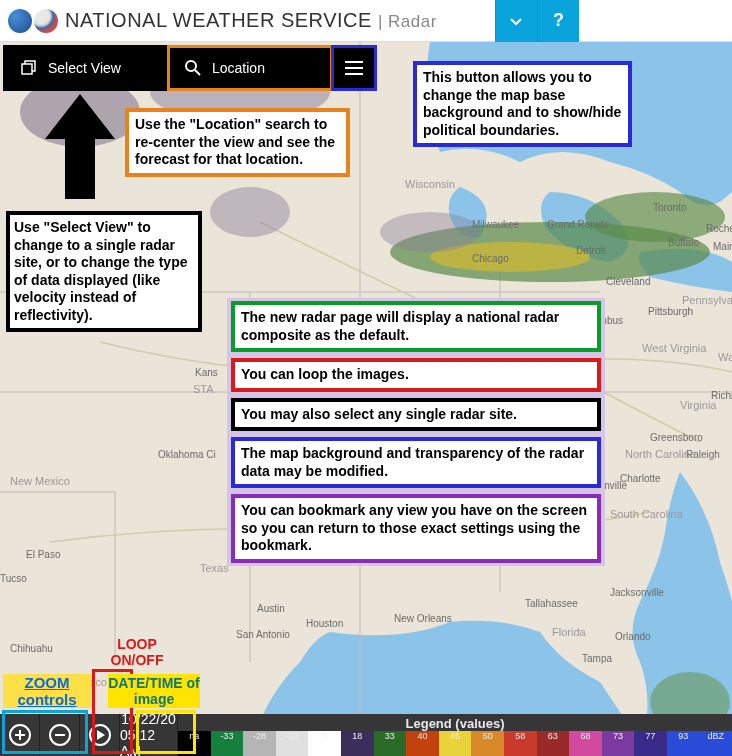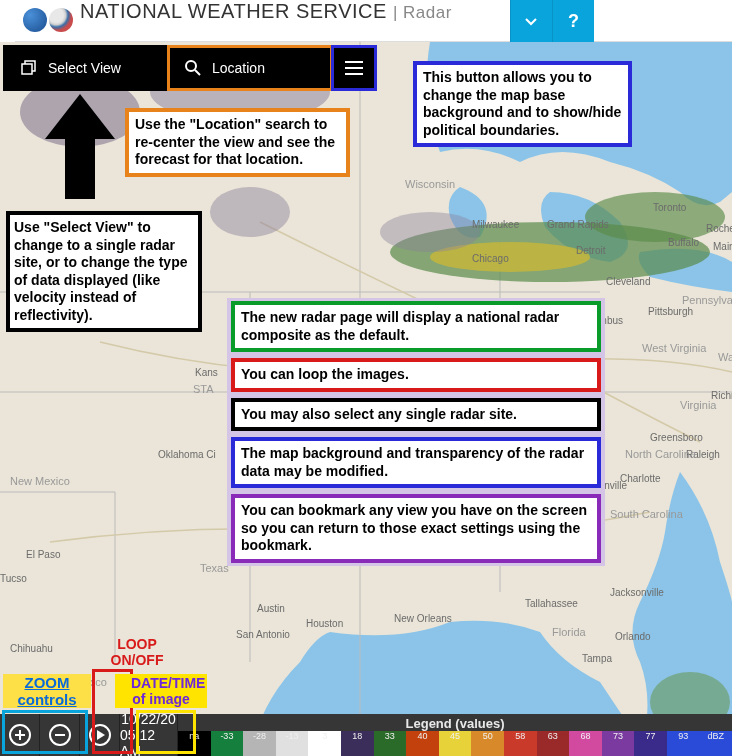--- a/index.html
+++ b/index.html
@@ -1,17 +1,17 @@
 <!DOCTYPE html>
 <html><head>
 <meta charset="utf-8">
 <style>
   * { box-sizing: border-box; margin: 0; padding: 0; }
   body { font-family: Arial, Helvetica, sans-serif; width: 732px; height: 756px; position: relative; overflow: hidden; }
-  .header { height: 42px; display: flex; align-items: flex-start; background: #fff; border-bottom: 1px solid #ddd; margin-left: 15px; }
+  .header { height: 42px; display: flex; align-items: center; background: #fff; border-bottom: 1px solid #ddd; }
   .logos { width: 65px; height: 40px; display: flex; align-items: center; justify-content: center; gap: 2px; }
   .logo { width: 24px; height: 24px; border-radius: 50%; }
   .logo1 { background: radial-gradient(circle at 30% 30%, #4a90d9, #1a4d8f); }
   .logo2 { background: radial-gradient(circle at 30% 30%, #e8e8e8 30%, #d0d0d0 40%, #3b6fa8 50%, #c94b4b 65%); }
   .title { font-size: 20px; font-weight: 400; color: #333; letter-spacing: 0.5px; }
   .title-sub { color: #888; font-size: 17px; font-weight: 300; }
   .top-btns { margin-left: 58px; display: flex; }
   .top-btn { width: 42px; height: 42px; background: #0aa4dd; color: #fff; display: flex; align-items: center; justify-content: center; font-size: 18px; font-weight: bold; border-left: 1px solid #0893c7; cursor: pointer; }
   .map { position: absolute; top: 42px; left: 0; right: 0; bottom: 0; background: #eae5d8; overflow: hidden; }
   .map-bg { position: absolute; inset: 0; }
@@ -190,21 +190,21 @@
     <div class="row">
         <div style="border:4px solid #2a2ad8;">The map background and transparency of the radar data may be modified.</div>
       </div>
     <div class="row">
         <div style="border:4px solid #8a2ab8;">You can bookmark any view you have on the screen so you can return to those exact settings using the bookmark.</div>
       </div>
   </div>
 
   <div class="anno" style="left:97px; bottom:88px; width:80px; text-align:center; color:#d81a1a; font-size:14px; line-height:1.1;">LOOP ON/OFF</div>
   <div class="anno" style="left:3px; bottom:48px; width:88px; text-align:center; color:#0a6ad8; font-size:15px; text-decoration:underline; line-height:1.15; background:#fde047;">ZOOM controls</div>
-  <div class="anno" style="left:115px; bottom:48px; width:92px; text-align:center; color:#6d28d9; background:#ffe400; font-size:14px; line-height:1.15; padding:1px 16px;">DATE/TIME of image</div>
+  <div class="anno" style="left:108px; bottom:48px; width:92px; text-align:center; color:#0f766e; background:#ffe400; font-size:14px; line-height:1.15; padding:1px 0;">DATE/TIME of image</div>
 
   <div style="position:absolute; left:2px; bottom:2px; width:86px; height:44px; border:3px solid #0aa4dd; z-index:25;"></div>
   <div style="position:absolute; left:92px; bottom:2px; width:41px; height:85px; border:3px solid #d81a1a; z-index:25;"></div>
   <div style="position:absolute; left:136px; bottom:2px; width:60px; height:44px; border:3px solid #ffe400; z-index:25;"></div>
 
   <div class="bottom-bar">
     <div class="bb-btn">
       <svg width="22" height="22" viewBox="0 0 22 22">
           <circle cx="11" cy="11" r="10" fill="none" stroke="#fff" stroke-width="2"></circle>
           <line x1="11" y1="6" x2="11" y2="16" stroke="#fff" stroke-width="2"></line>

